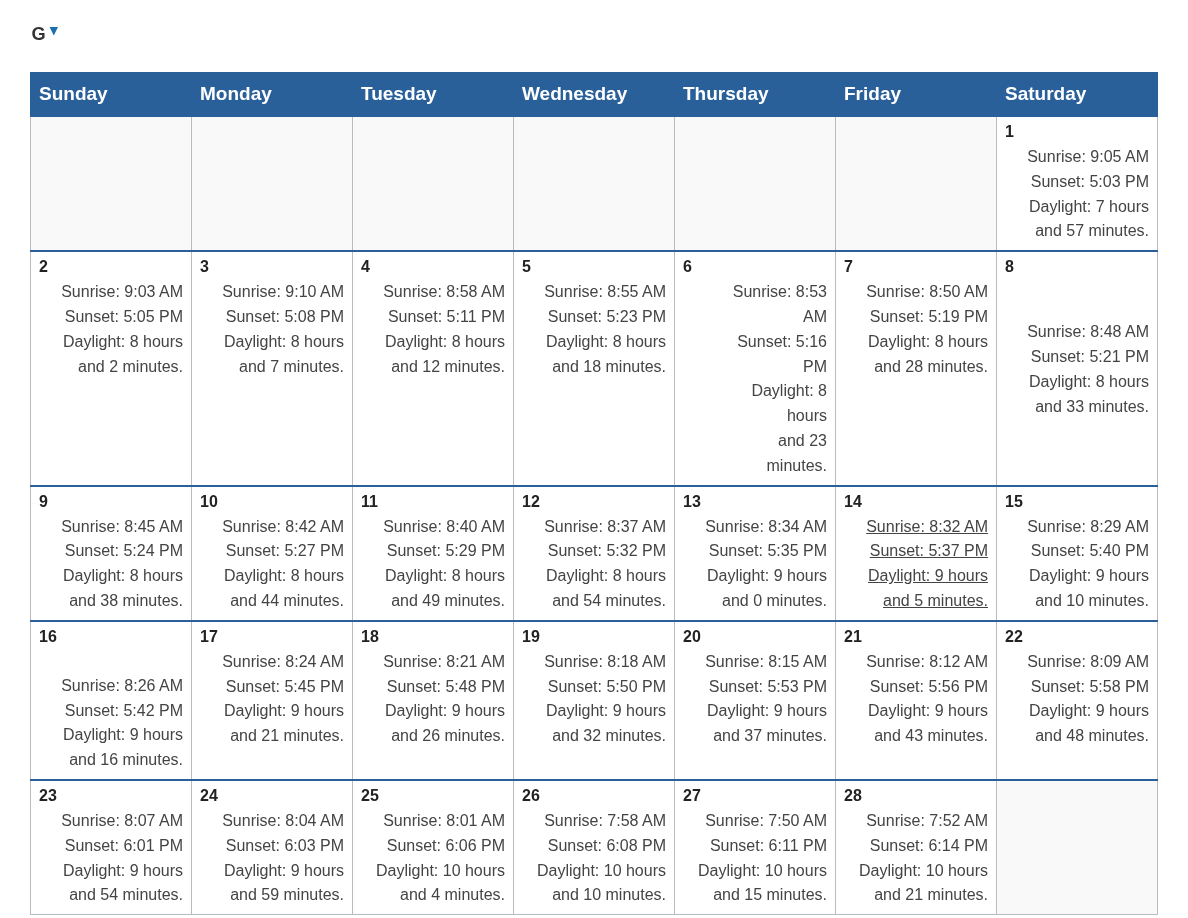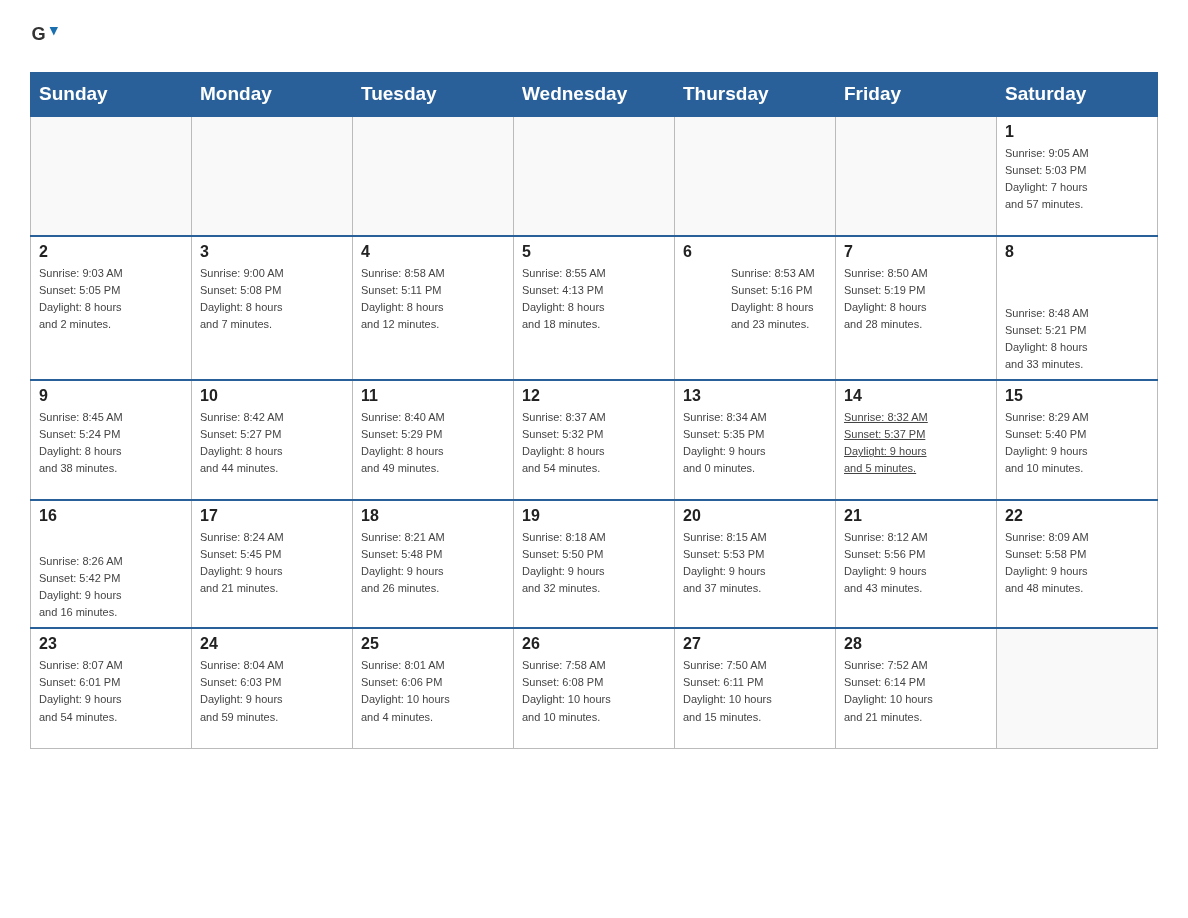--- a/index.html
+++ b/index.html
@@ -85,23 +85,24 @@
     }
 
     .day-number {
       font-size: 16px;
       font-weight: bold;
       color: #222;
       margin-bottom: 4px;
     }
 
     .day-info {
-      font-size: 11px;
+      font-size: 16px;
       color: #444;
       line-height: 1.55;
+      text-align: right;
     }
 
     .empty-cell {
       background: #f9f9f9;
     }
   </style>
 </head>
 <body>
 
 <div class="header">
@@ -155,36 +156,36 @@
       <tr>
         <td>
           <div class="day-number">2</div>
           <div class="day-info" style="white-space: pre-line;">Sunrise: 9:03 AM
 Sunset: 5:05 PM
 Daylight: 8 hours
 and 2 minutes.</div>
         </td>
         <td>
           <div class="day-number">3</div>
-          <div class="day-info" style="white-space: pre-line;">Sunrise: 9:00 AM
+          <div class="day-info" style="white-space: pre-line;">Sunrise: 9:10 AM
 Sunset: 5:08 PM
 Daylight: 8 hours
 and 7 minutes.</div>
         </td>
         <td>
           <div class="day-number">4</div>
           <div class="day-info" style="white-space: pre-line;">Sunrise: 8:58 AM
 Sunset: 5:11 PM
 Daylight: 8 hours
 and 12 minutes.</div>
         </td>
         <td>
           <div class="day-number">5</div>
           <div class="day-info" style="white-space: pre-line;">Sunrise: 8:55 AM
-Sunset: 4:13 PM
+Sunset: 5:23 PM
 Daylight: 8 hours
 and 18 minutes.</div>
         </td>
         <td>
           <div class="day-number">6</div>
           <div class="day-info" style="white-space: pre-line; margin-left: 48px;">Sunrise: 8:53 AM
 Sunset: 5:16 PM
 Daylight: 8 hours
 and 23 minutes.</div>
         </td>

